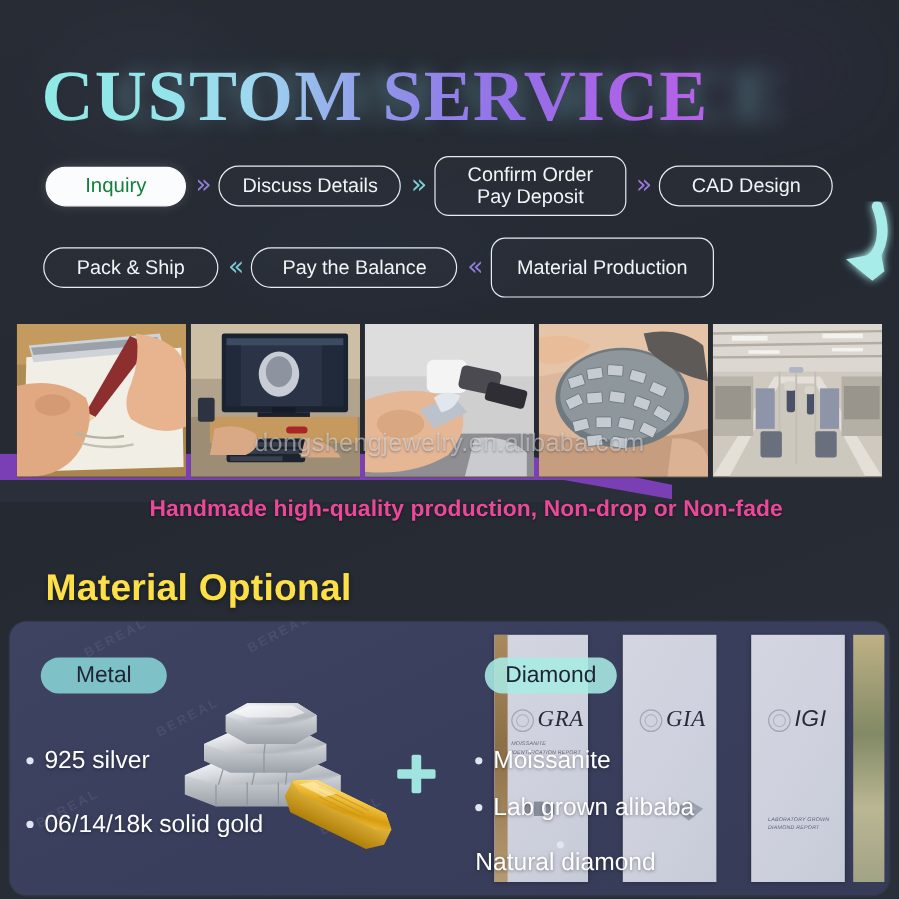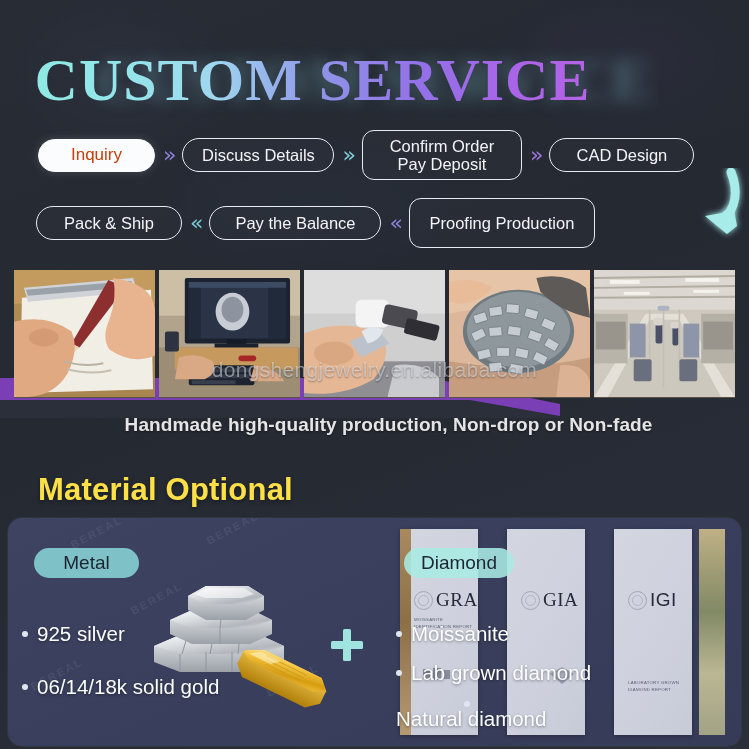--- a/index.html
+++ b/index.html
@@ -61,21 +61,21 @@
     font-size:16.5px;
     line-height:1.12;
     text-align:center;
     display:flex; align-items:center; justify-content:center;
     padding:0 13px;
     white-space:nowrap;
     background:rgba(255,255,255,0.015);
   }
   .pill.two { border-radius:12px; padding:5px 13px; }
   .pill.filled {
-    background:#fbfcfd; color:#c2410c; border-color:#fbfcfd;
+    background:#fbfcfd; color:#15803d; border-color:#fbfcfd;
     box-shadow:0 0 10px rgba(255,255,255,0.16);
   }
   .p-inquiry   { height:33px; width:117px; font-size:17px; }
   .p-discuss   { height:34px; width:152px; }
   .p-cad       { height:34px; width:145px; }
   .p-confirm   { height:50px; width:160px; }
   .p-pack      { height:34px; width:146px; }
   .p-balance   { height:34px; width:172px; }
   .p-design    { height:50px; width:186px; }
   .pill .l2 { display:block; }
@@ -103,21 +103,21 @@
     text-shadow:0 1px 2px rgba(0,0,0,.35);
     pointer-events:none;
   }
 
   
   .band { position:absolute; left:0; top:378px; width:560px; height:40px; overflow:hidden; }
 
   
   .yellow {
     position:absolute; left:0; top:414px; width:749px; text-align:center;
-    color:#e5e5e5; font-weight:bold; font-size:19px; letter-spacing:.1px;
+    color:#ec4899; font-weight:bold; font-size:19px; letter-spacing:.1px;
     text-shadow:0 1px 2px rgba(0,0,0,.45);
     padding-left:28px;
   }
 
   
   .mat-head {
     position:absolute; left:38px; top:472px;
     color:#fde047; font-weight:bold; font-size:31px; letter-spacing:.2px;
     text-shadow:0 2px 4px rgba(0,0,0,.35);
   }
@@ -125,21 +125,21 @@
   
   .panel {
     position:absolute; left:8px; top:518px; width:733px; height:228px;
     border-radius:14px; overflow:hidden;
     background:linear-gradient(155deg,#3e4362 0%,#3a3f5d 40%,#363b58 100%);
     box-shadow:0 0 0 1px rgba(255,255,255,0.05);
   }
   .panel-wm { position:absolute; font-size:11px; color:rgba(255,255,255,.07); letter-spacing:2px; transform:rotate(-28deg); font-weight:bold; }
 
   .half { position:absolute; top:0; height:100%; }
-  .right-half { left:376px; width:341px; }
+  .right-half { left:388px; width:341px;font-style:italic; }
 
   
   .certs { position:absolute; left:0; top:0; width:341px; height:228px; display:flex; }
   .cert {
     position:relative; width:78px; height:206px; margin-top:11px;
     background:linear-gradient(120deg,#d3d6e0 0%,#cfd2de 50%,#c7cbd8 100%);
     box-shadow:0 1px 4px rgba(0,0,0,.3);
     overflow:hidden;
   }
   .cert .strip-l { position:absolute; left:0; top:0; width:11px; height:100%; background:linear-gradient(180deg,#a98a5e,#8d6f46 45%,#b59a72 100%); }
@@ -250,21 +250,21 @@
     <div class="pill p-pack">
       <span>Pack &amp; Ship</span>
     </div>
     <div class="chev c4">«</div>
     <div class="pill p-balance">
       <span>Pay the Balance</span>
     </div>
     <div class="chev c5">«</div>
     <div class="pill two p-design">
       <div>
-        <span class="l2">Proofing Production</span>
+        <span class="l2">Material Production</span>
       </div>
     </div>
   </div>
 </div>
 
 <div class="band">
   <svg width="560" height="40" viewBox="0 0 560 40" preserveAspectRatio="none">
     <path d="M0 0 L430 0 L560 26 L560 40 L0 40 Z" fill="#7a3fb5"></path>
     <path d="M0 22 L470 22 L560 38 L560 40 L0 40 Z" fill="#2a2f39"></path>
   </svg>
@@ -560,18 +560,18 @@
 <div class="bul m2">
   <i></i>
   <span>06/14/18k solid gold</span>
 </div>
 <div class="bul d1">
   <i></i>
   <span>Moissanite</span>
 </div>
 <div class="bul d2">
   <i></i>
-  <span>Lab grown diamond</span>
+  <span>Lab grown alibaba</span>
 </div>
 <div class="bul d3">
   <i></i>
   <span>Natural diamond</span>
 </div>
 
 </body></html>

